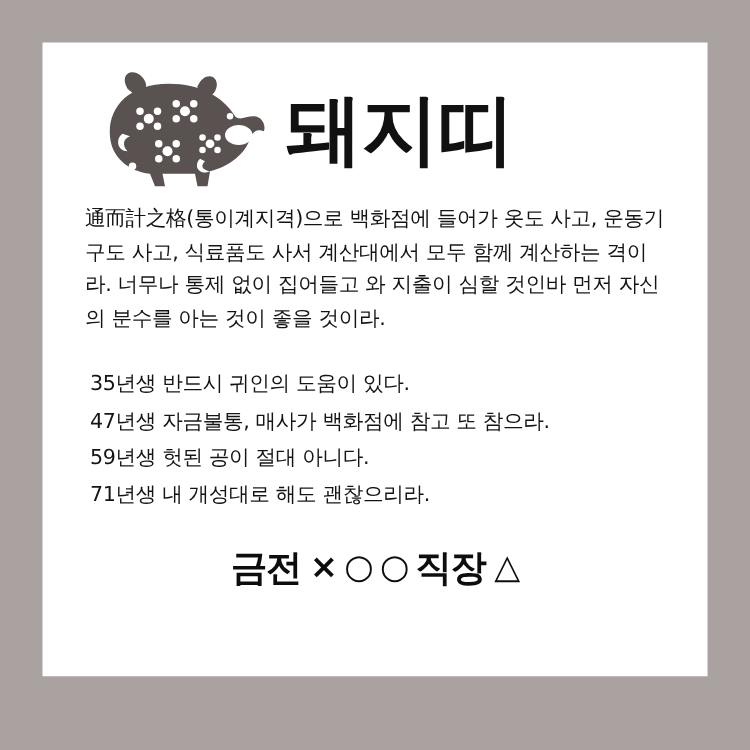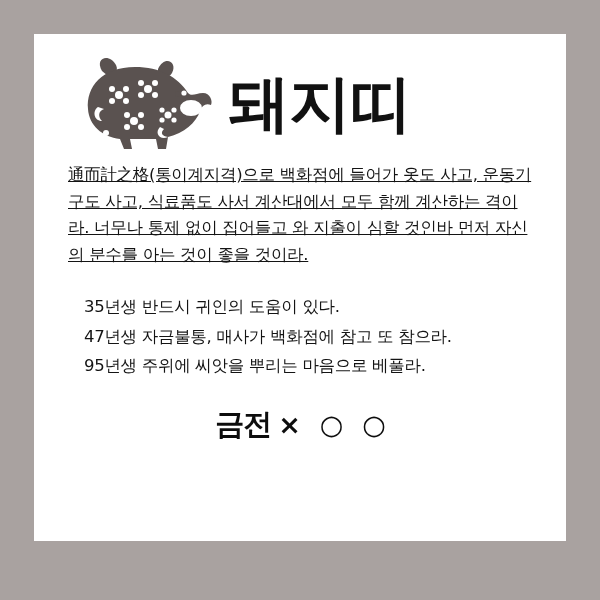--- a/index.html
+++ b/index.html
@@ -48,39 +48,38 @@
   .body-text {
     padding: 10px 34px 0 34px;
     color: #141414;
     font-size: 16.5px;
     line-height: 1.62;
     letter-spacing: -0.3px;
   }
   .para {
     margin: 0 0 26px 0;
     text-align: left;
-    text-decoration: underline;
   }
   .year-list {
     list-style: none;
-    margin: 16px;
+    margin: 4px;
     padding: 0;
   }
   .year-list li {
     margin: 0 0 5px 0;
     font-size: 16.5px;
     line-height: 1.5;
     letter-spacing: -0.3px;
   }
   .footer {
     margin-top: 22px;
     display: flex;
     justify-content: center;
     align-items: center;
-    gap: 20px;
+    gap: 6px;
     font-size: 29px;
     font-weight: bold;
     color: #0d0d0d;
     letter-spacing: -1px;
   }
   .footer .fitem {
     display: flex;
     align-items: center;
     gap: 7px;
   }
@@ -142,30 +141,35 @@
     </span>
     <div class="title">돼지띠</div>
   </div>
 
   <div class="body-text">
     <p class="para">通而計之格(통이계지격)으로 백화점에 들어가 옷도 사고, 운동기구도 사고, 식료품도 사서 계산대에서 모두 함께 계산하는 격이라. 너무나 통제 없이 집어들고 와 지출이 심할 것인바 먼저 자신의 분수를 아는 것이 좋을 것이라.</p>
 
     <ul class="year-list">
       <li>35년생 반드시 귀인의 도움이 있다.</li>
       <li>47년생 자금불통, 매사가 백화점에 참고 또 참으라.</li>
-      <li>95년생 주위에 씨앗을 뿌리는 마음으로 베풀라.</li>
+      <li>59년생 헛된 공이 절대 아니다.</li>
+      <li>71년생 내 개성대로 해도 괜찮으리라.</li>
     </ul>
 
     <div class="footer">
       <span class="fitem">
         <span>금전</span>
         <span class="mark">×</span>
       </span>
       <span class="fitem">
         <span class="mark">○</span>
       </span>
       <span class="fitem">
         <span class="mark">○</span>
       </span>
+      <span class="fitem">
+        <span>직장</span>
+        <span class="mark">△</span>
+      </span>
     </div>
   </div>
 
 </div>
 
 </body></html>

